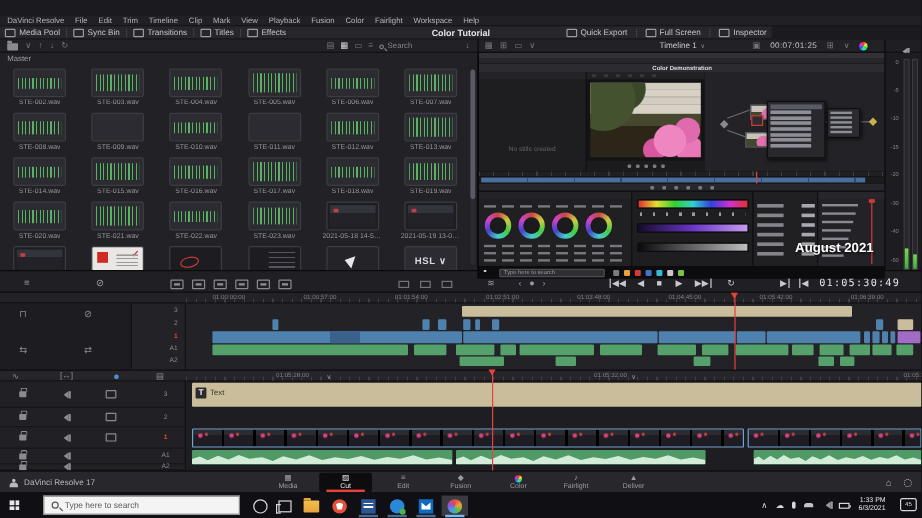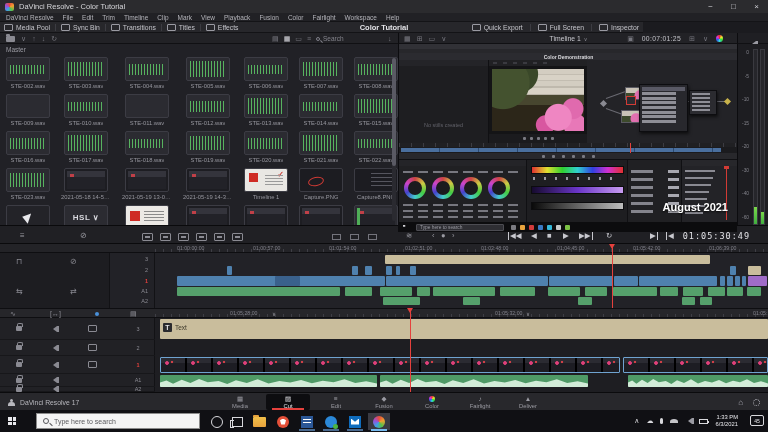--- a/index.html
+++ b/index.html
@@ -52,21 +52,21 @@
   #vw-hright { position:absolute; right:14px; top:0; display:flex; gap:8px; align-items:center; height:11px; }
   .tc-small { font-size:6.8px; color:#c2c2c8; letter-spacing:.3px; }
   .cwheel { width:7px; height:7px; border-radius:50%; background:conic-gradient(#e33,#ee3,#3d3,#3dd,#35e,#d3d,#e33); }
   .spk { width:0; height:0; border:3px solid transparent; border-right:4px solid #9a9aa2; position:relative; }
   .spk:after { content:""; position:absolute; left:4px; top:-3px; width:2px; height:6px; background:#9a9aa2; }
 
   
   #media-pool { left:0; top:44px; width:398px; height:181px; background:#212126; overflow:hidden; }
   #mp-bin { position:absolute; left:6px; top:2px; font-size:6.5px; color:#9c9ca4; }
   #mp-grid { position:absolute; left:6px; top:13px; width:380px; display:grid;
-    grid-template-columns:repeat(7,1fr); grid-auto-rows:37px; column-gap:11px; }
+    grid-template-columns:repeat(6,1fr); grid-auto-rows:37px; column-gap:11px; }
   .mp-cell { display:flex; flex-direction:column; align-items:center; }
   .mp-thumb { width:44px; height:24px; background:#2b2b31; border:1px solid #3c3c44; border-radius:2px;
     position:relative; overflow:hidden; display:flex; align-items:center; justify-content:center; }
   .mp-name { margin-top:2px; font-size:5.8px; color:#96969e; max-width:50px; white-space:nowrap;
     overflow:hidden; text-overflow:ellipsis; }
   .wave { width:86%; background:repeating-linear-gradient(90deg,#57b35f 0 1px, transparent 1px 3px); }
   .wave.w0{height:9px;} .wave.w1{height:14px;} .wave.w2{height:11px;} .wave.w3{height:16px;}
   .k-video { background:#1d1d22; }
   .vid-inner { position:absolute; inset:2px; background:linear-gradient(180deg,#34343c 0 35%, #222228 35% 100%); }
   .vid-inner:after { content:""; position:absolute; left:3px; top:3px; width:4px; height:3px; background:#c04048; }
@@ -312,29 +312,20 @@
   .ic-batt:after { content:""; position:absolute; right:-2px; top:1px; width:1px; height:2px; background:#d8d8dc; }
   #tb-clock { text-align:right; font-size:5.8px; color:#e8e8ec; line-height:7px; }
   #tb-notif { position:absolute; right:4px; top:5px; width:14px; height:11px; border:1px solid #d8d8dc;
     border-radius:2px; font-size:5px; color:#e8e8ec; text-align:center; line-height:10px; }
 </style>
 </head>
 <body>
 
 <div id="stage">
 
-  <div class="abs" id="titlebar">
-    <div id="app-logo"></div>
-    <div id="win-title">DaVinci Resolve - Color Tutorial</div>
-    <div id="win-controls">
-      <div class="wc">−</div>
-      <div class="wc">□</div>
-      <div class="wc">×</div>
-    </div>
-  </div>
 
   <div class="abs" id="menubar">
       <span class="menu-item">DaVinci Resolve</span>
       <span class="menu-item">File</span>
       <span class="menu-item">Edit</span>
       <span class="menu-item">Trim</span>
       <span class="menu-item">Timeline</span>
       <span class="menu-item">Clip</span>
       <span class="menu-item">Mark</span>
       <span class="menu-item">View</span>

